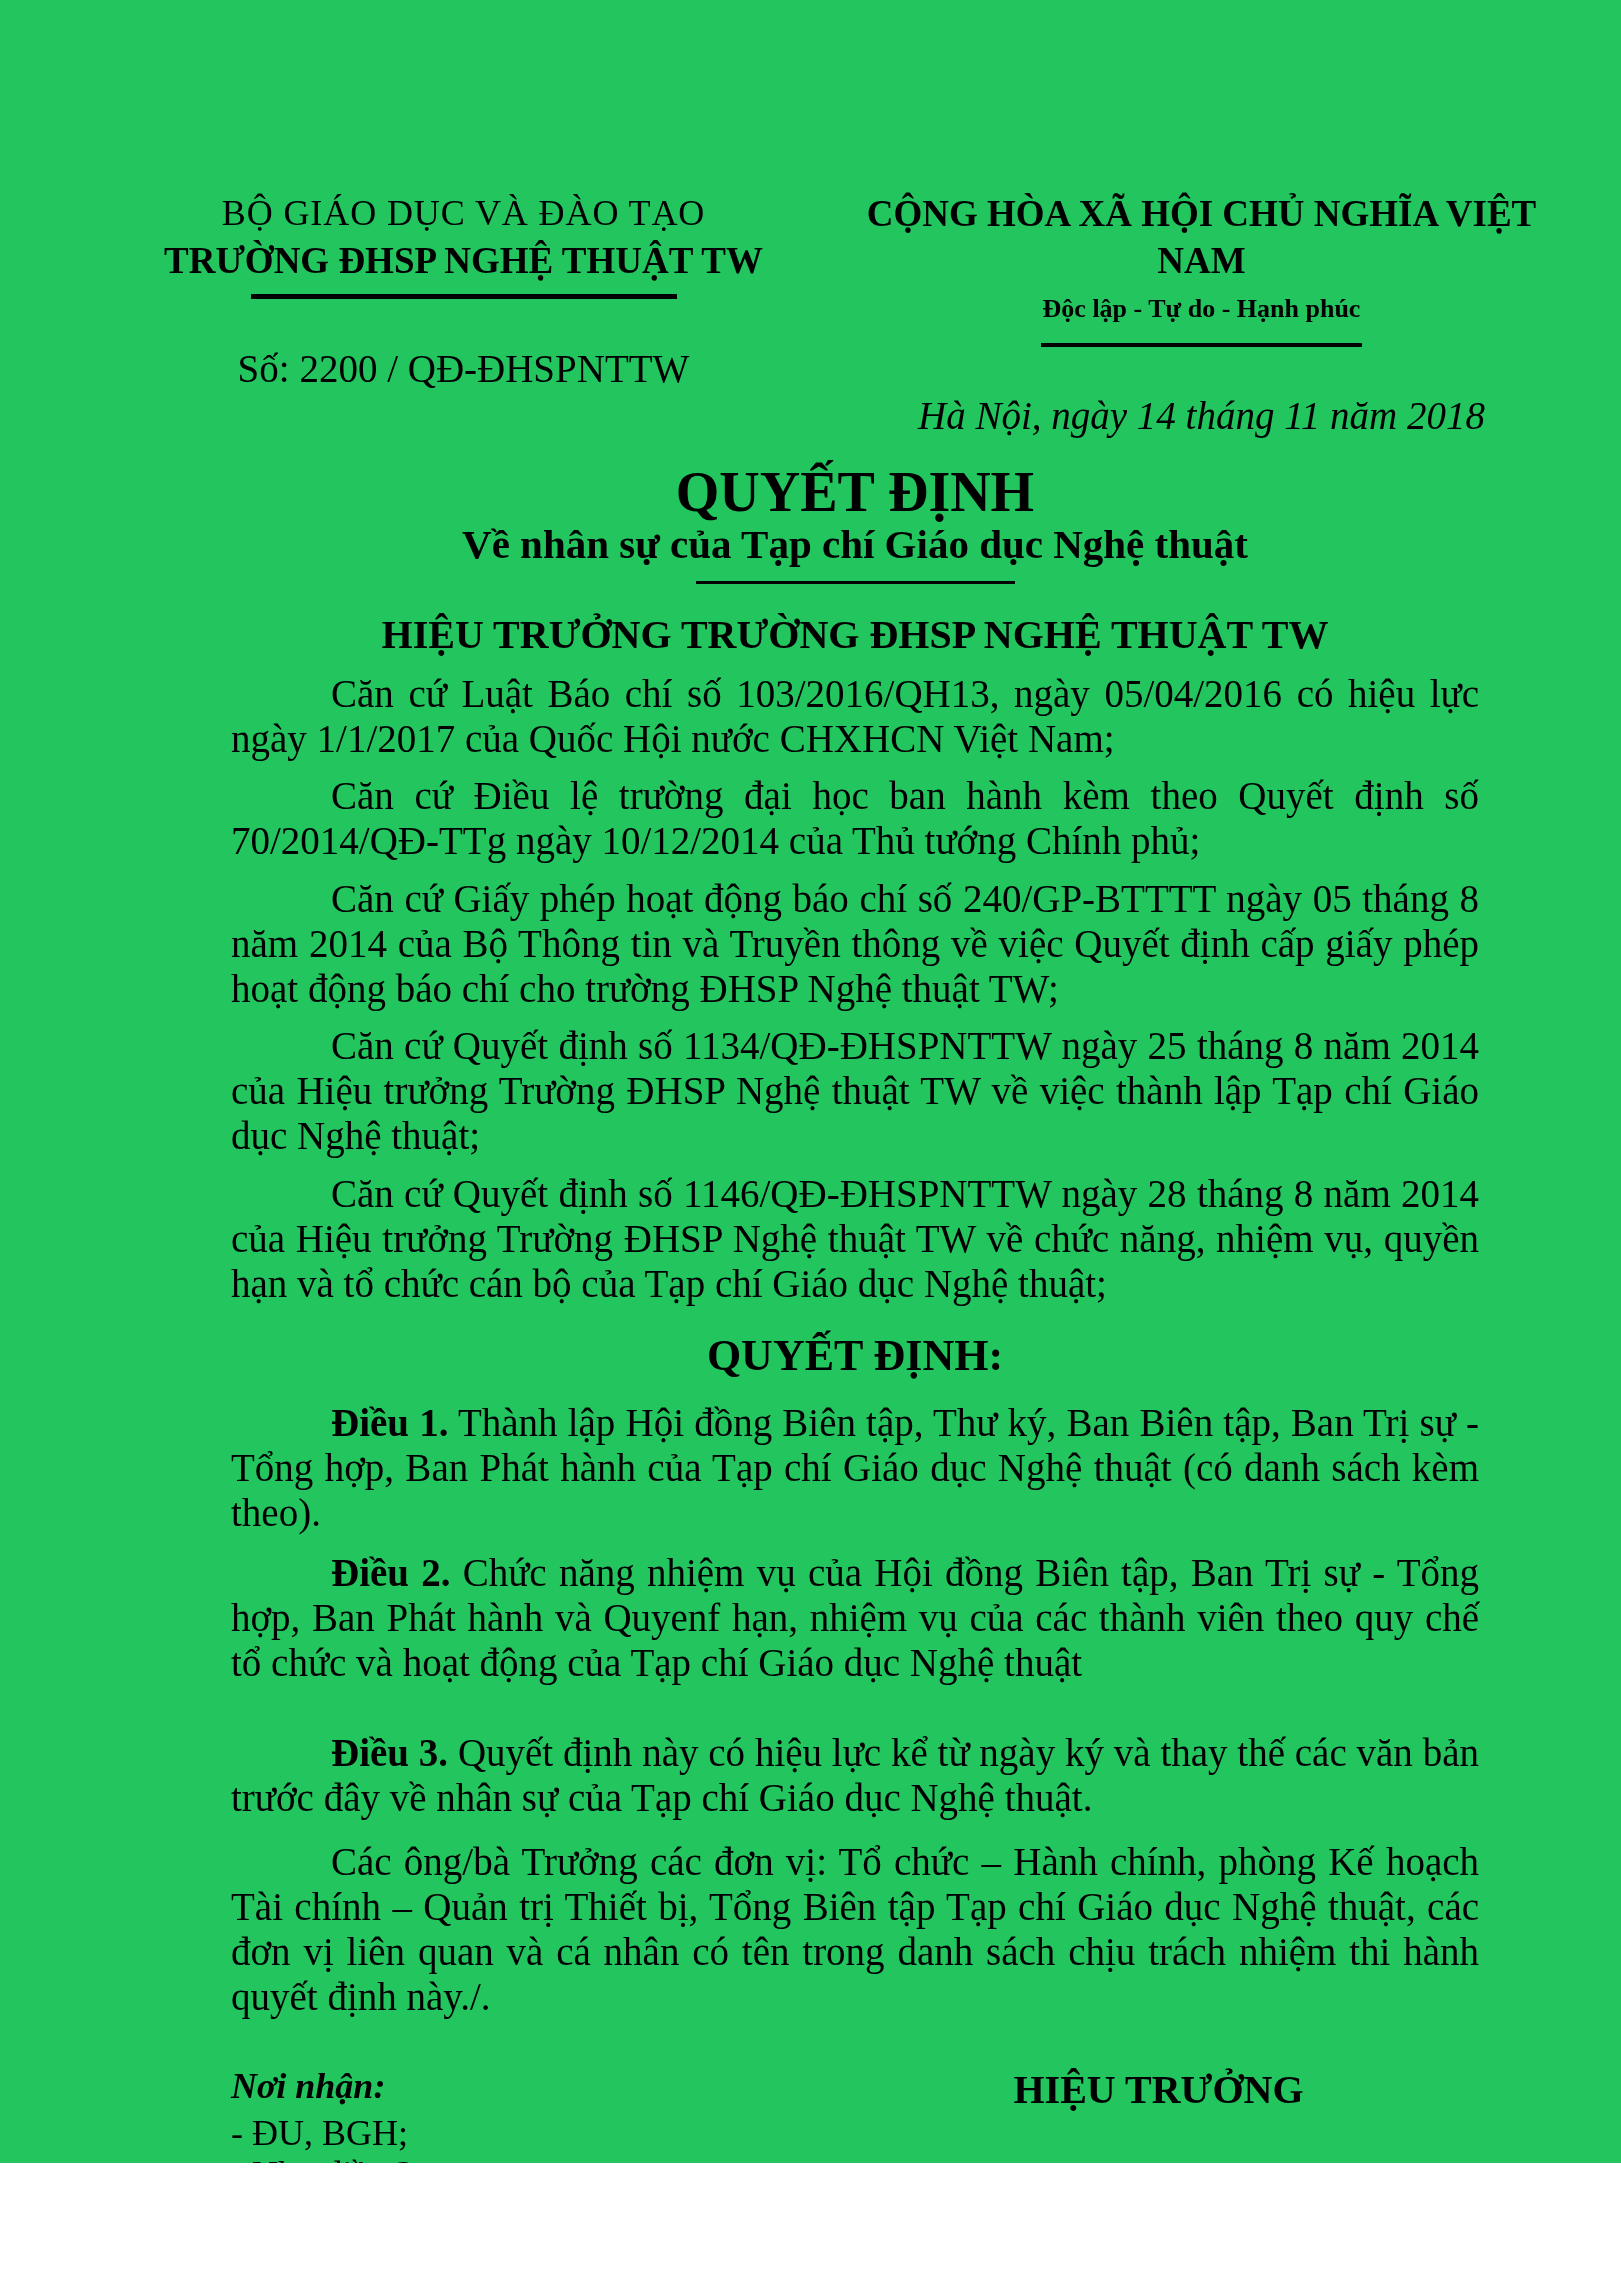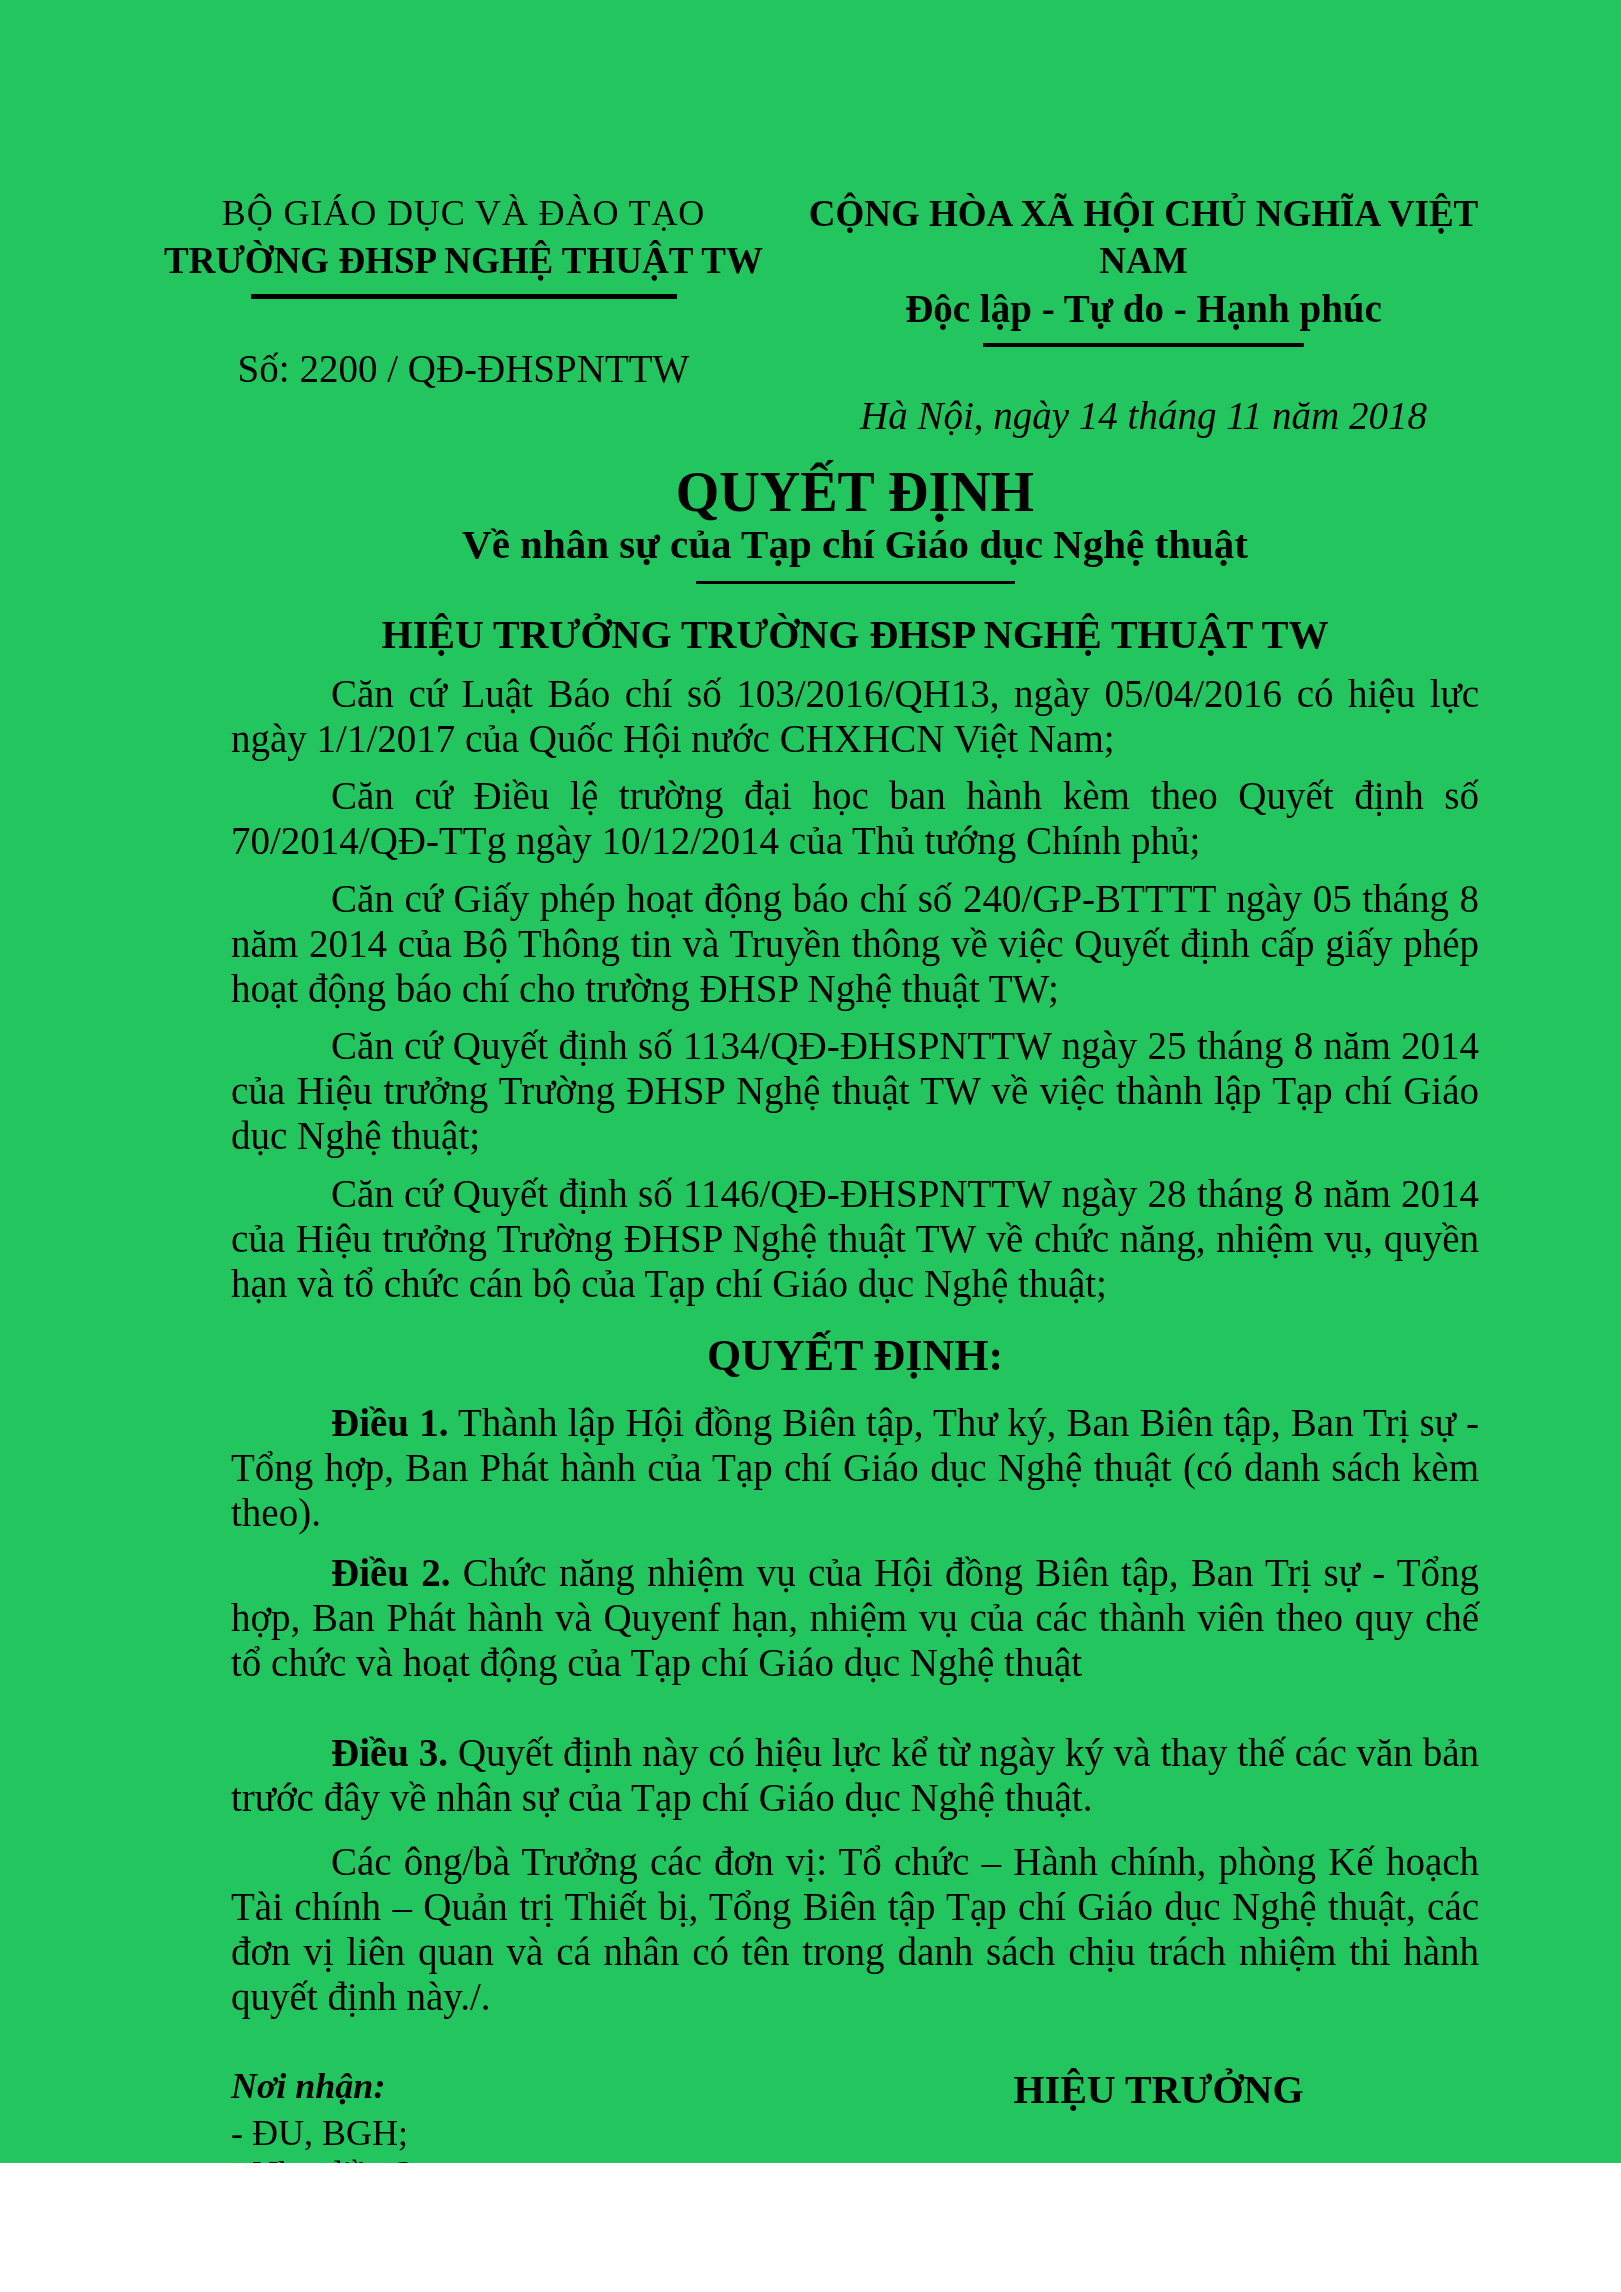--- a/index.html
+++ b/index.html
@@ -17,25 +17,25 @@
     overflow: hidden;
   }
   
   .doc-header {
     position: relative;
     padding-top: 190px;
     height: 251px;
   }
   .header-col { position: absolute; text-align: center; }
   .header-col.left  { left: 161px;  width: 605px; top: 190px; }
-  .header-col.right { left: 772px;  width: 743px; top: 190px; }
+  .header-col.right { left: 830px;  width: 743px; top: 190px; }
   .org-line1 { font-size: 36px; line-height: 47px; letter-spacing: 0.9px; }
   .org-line2 { font-size: 37px; line-height: 48px; font-weight: bold; }
   .nat-line1 { font-size: 37px; line-height: 47px; font-weight: bold; }
-  .nat-line2 { font-size: 39px; line-height: 50px; font-weight: bold; }
+  .nat-line2 { font-size: 26px; line-height: 50px; font-weight: bold; }
   .rule {
     height: 4.5px;
     background: #000000;
     margin: 9px auto 0 auto;
   }
   .rule.left-rule  { width: 426px; }
   .rule.right-rule { width: 321px; height: 3.6px; }
   .doc-number { font-size: 39px; margin-top: 47px; }
   .date-line  { font-size: 39px; font-style: italic; margin-top: 46px; }
   

